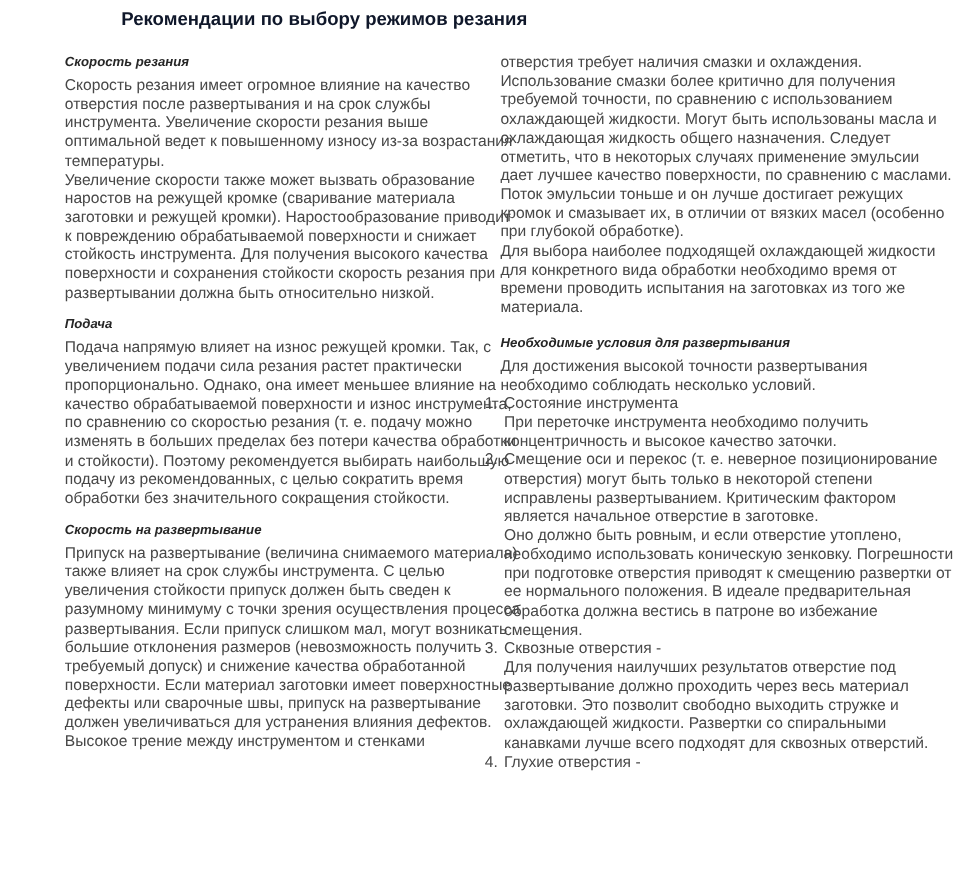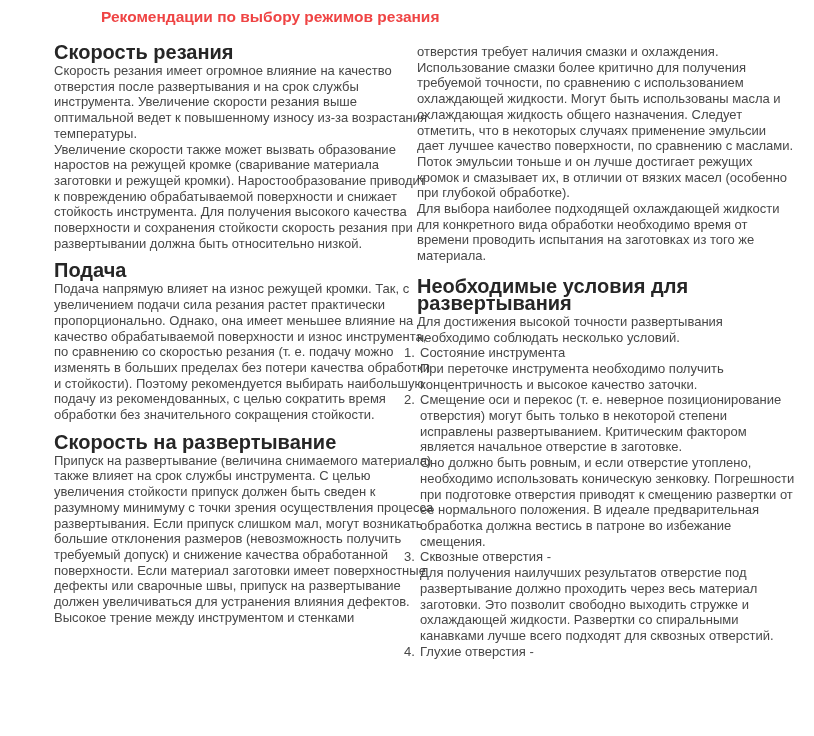--- a/index.html
+++ b/index.html
@@ -13,37 +13,38 @@
     overflow: hidden;
   }
   .doc-title {
     position: absolute;
     left: 101px;
     top: 8px;
     margin: 0;
     font-size: 15.5px;
     line-height: 18px;
     font-weight: bold;
-    color: #ef4444;
+    color: #0f172a;
   }
   .col {
     position: absolute;
     top: 44px;
     font-size: 13px;
     line-height: 15.7px;
     color: #474747;
   }
   .col-left  { left: 54px;  width: 381px; }
   .col-right { left: 417px; width: 378px; }
   .col h2 {
-    font-size: 20px;
+    font-size: 11px;
     line-height: 17px;
     font-weight: bold;
     color: #262626;
     margin: 11px 0 2px 0;
+    font-style: italic;
   }
   .col section:first-child h2 { margin-top: 0; }
   .col p { margin: 0; }
   .conditions-heading { margin-top: 14px !important; }
   .num-list { margin-left: -13px; }
   .num-item { display: flex; align-items: flex-start; }
   .num-item .num { width: 16px; flex: none; }
   .num-item .item-body { flex: 1; }
 </style>
 </head>

